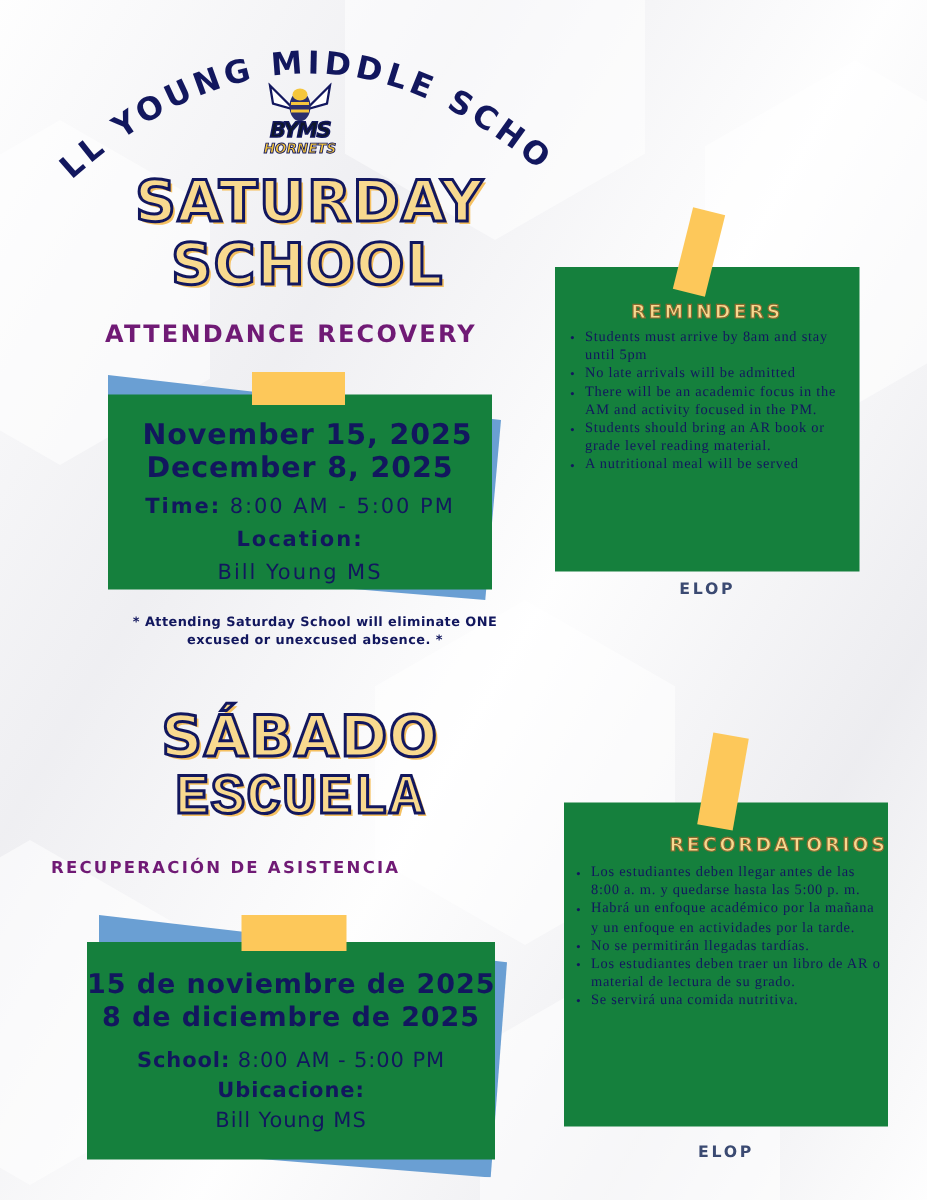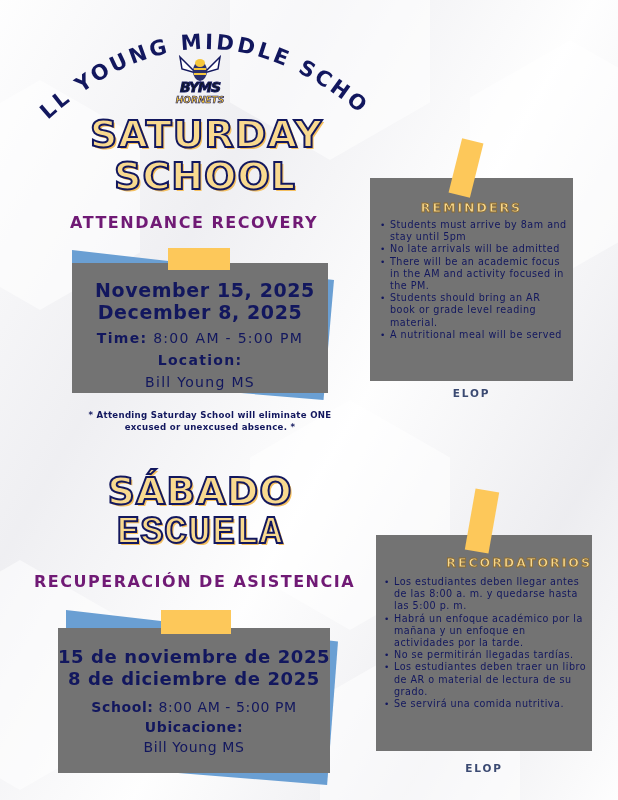--- a/index.html
+++ b/index.html
@@ -47,36 +47,36 @@
   }
   .subtitle {
     position: absolute;
     font-weight: bold; color: #701a75;
     font-size: 16px; letter-spacing: 1.5px;
     white-space: nowrap;
   }
 
   
   .back-paper { position: absolute; background: #6a9fd3; }
-  .front-paper { position: absolute; background: #737373; }
+  .front-paper { position: absolute; background: #15803d; }
   .tape { position: absolute; background: #fdc85a; }
 
   .center { text-align: center; white-space: nowrap; }
   .date-line { font-weight: bold; font-size: 19px; color: #12175e; letter-spacing: 0.6px; line-height: 22px; }
   .info-line { font-size: 14px; color: #12175e; letter-spacing: 1.3px; line-height: 22px; }
   .info-line b { font-weight: bold; }
 
   .note { position: absolute; font-size: 8.6px; font-weight: bold; color: #12175e; text-align: center; line-height: 12px; letter-spacing: 0.3px; }
 
   .rem-heading {
     font-weight: bold; font-size: 12.5px; letter-spacing: 2px;
     color: #f8d98f; -webkit-text-stroke: 0.8px #8a6a30;
     text-align: center;
   }
-  .rem-list { list-style: none; }
+  .rem-list { list-style: none; font-family: Liberation Serif, serif; }
   .rem-list li {
     position: relative; font-size: 9.6px; line-height: 12.2px; color: #12175e;
     padding-left: 12px; letter-spacing: 0.5px;
   }
   .rem-list li::before {
     content: "•"; position: absolute; left: 2px; top: 0; font-size: 9px;
   }
   .elop { position: absolute; font-weight: bold; font-size: 10.5px; letter-spacing: 1.8px; color: #3b4a72; text-align: center; }
 </style>
 </head>
@@ -140,21 +140,21 @@
     <li>There will be an academic focus in the AM and activity focused in the PM.</li>
     <li>Students should bring an AR book or grade level reading material.</li>
     <li>A nutritional meal will be served</li>
   </ul>
 </div>
 <div class="tape" style="left:455px; top:140px; width:22px; height:56px; transform: rotate(14deg);"></div>
 <div class="elop" style="left:370px; top:387px; width:203px;">ELOP</div>
 
 <div class="big-title" style="left:80px; top:470px; width:240px; font-size:38px; line-height:42px;">SÁBADO</div>
 <div class="big-title" style="left:80px; top:512px; width:240px; font-size:38px; line-height:42px;font-family:Liberation Mono, monospace;">ESCUELA</div>
-<div class="subtitle" style="left:34px; top:572px; font-size:16px;">RECUPERACIÓN DE ASISTENCIA</div>
+<div class="subtitle" style="left:34px; top:572px; font-size:11px;">RECUPERACIÓN DE ASISTENCIA</div>
 
 <div class="back-paper" style="left:66px; top:610px; width:272px; height:175px; clip-path: polygon(0% 0%, 100% 18%, 96% 100%, 0% 88%);"></div>
 <div class="front-paper" style="left:58px; top:628px; width:272px; height:145px;">
   <div class="center" style="position:absolute; left:0; width:100%; top:18px;">
     <div class="date-line" style="font-size:18px;">15 de noviembre de 2025</div>
     <div class="date-line" style="font-size:18px;">8 de diciembre de 2025</div>
     <div class="info-line" style="margin-top:6px; letter-spacing:0.6px;"><b>School:</b> <span>8:00 AM - 5:00 PM</span></div>
     <div class="info-line" style="font-weight:bold; letter-spacing:0.6px; line-height:18px;">Ubicacione:</div>
     <div class="info-line" style="letter-spacing:0.6px;">Bill Young MS</div>
   </div>

